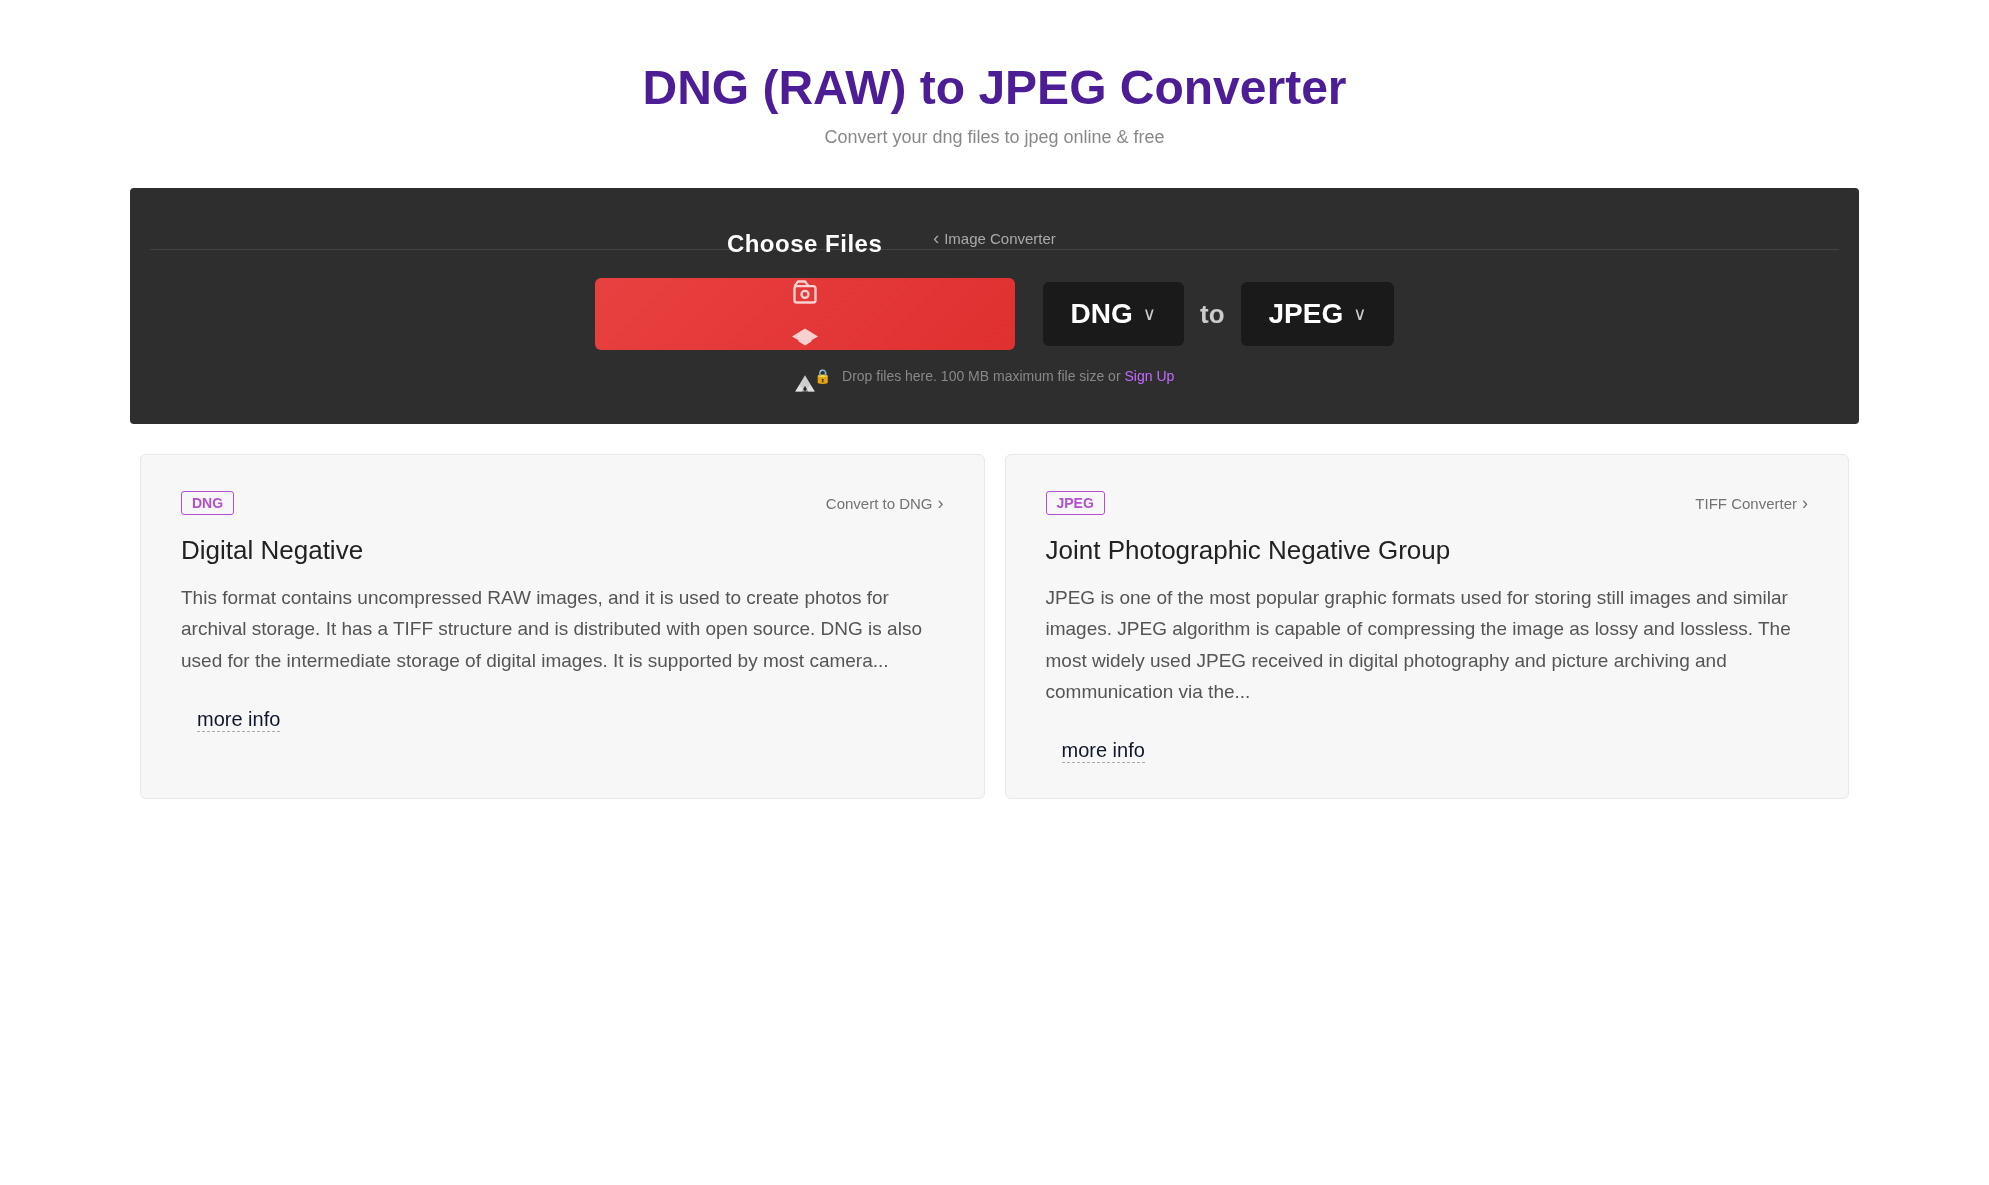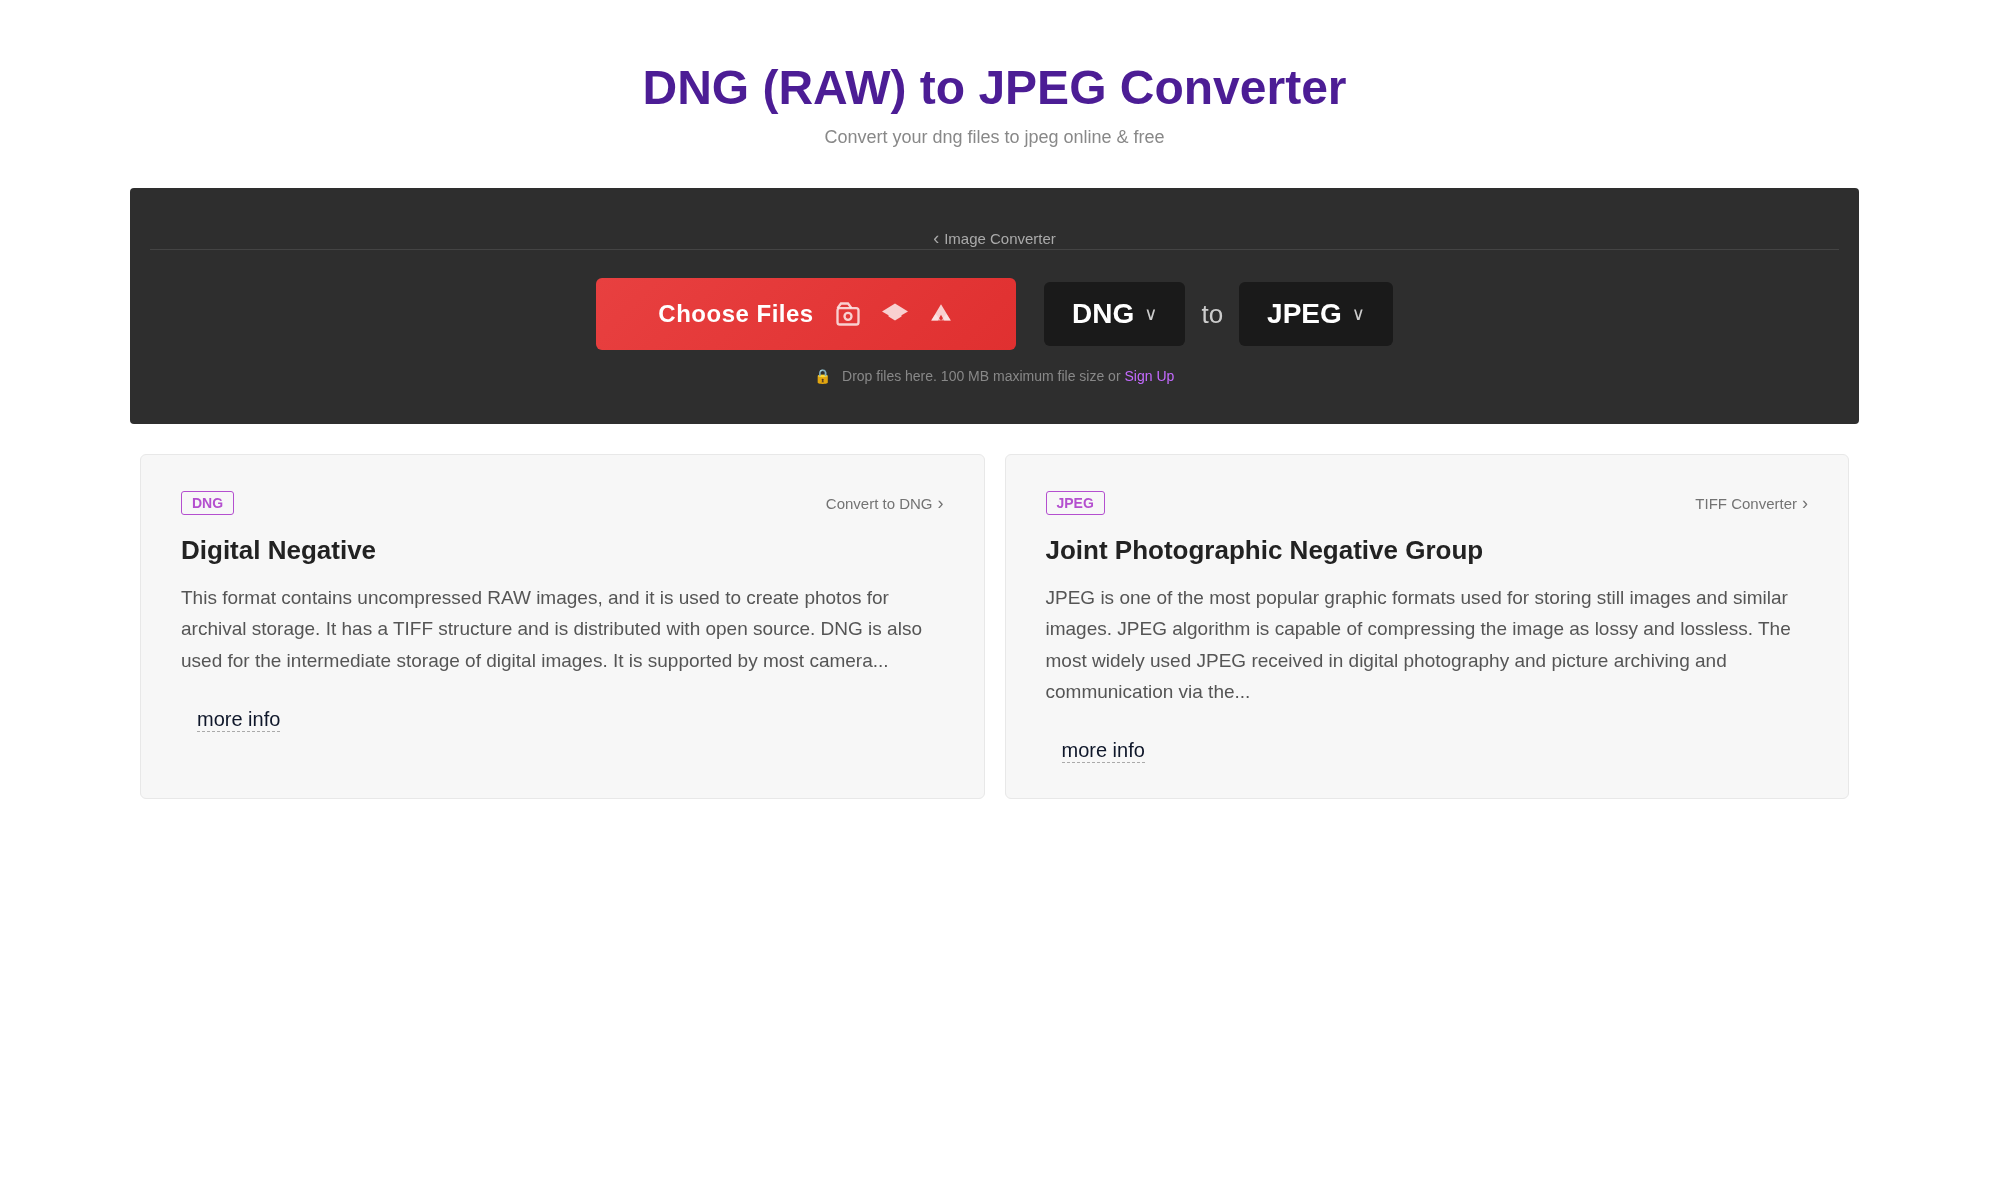--- a/index.html
+++ b/index.html
@@ -81,20 +81,21 @@
       color: #fff;
       border: none;
       border-radius: 6px;
       padding: 0 36px;
       height: 72px;
       width: 420px;
       font-size: 24px;
       font-weight: 600;
       cursor: pointer;
       letter-spacing: 0.5px;
+      flex-direction: column;
     }
 
     .btn-icon {
       font-size: 26px;
       opacity: 0.9;
       display: flex;
       align-items: center;
     }
 
     
@@ -121,21 +122,21 @@
 
     .format-badge .chevron {
       font-size: 18px;
       color: #ccc;
       font-weight: 400;
     }
 
     .to-label {
       color: #ccc;
       font-size: 26px;
-      font-weight: 400;
+      font-weight: 700;
     }
 
     
     .drop-hint {
       text-align: center;
       color: #888;
       font-size: 14px;
     }
 
     .drop-hint .lock-icon {
@@ -190,21 +191,21 @@
       gap: 5px;
     }
 
     .convert-link::after {
       content: '›';
       font-size: 18px;
     }
 
     .card-title {
       font-size: 26px;
-      font-weight: 700;
+      font-weight: 400;
       color: #222;
       margin-bottom: 16px;
     }
 
     .card-description {
       font-size: 19px;
       color: #555;
       line-height: 1.65;
       margin-bottom: 32px;
     }

